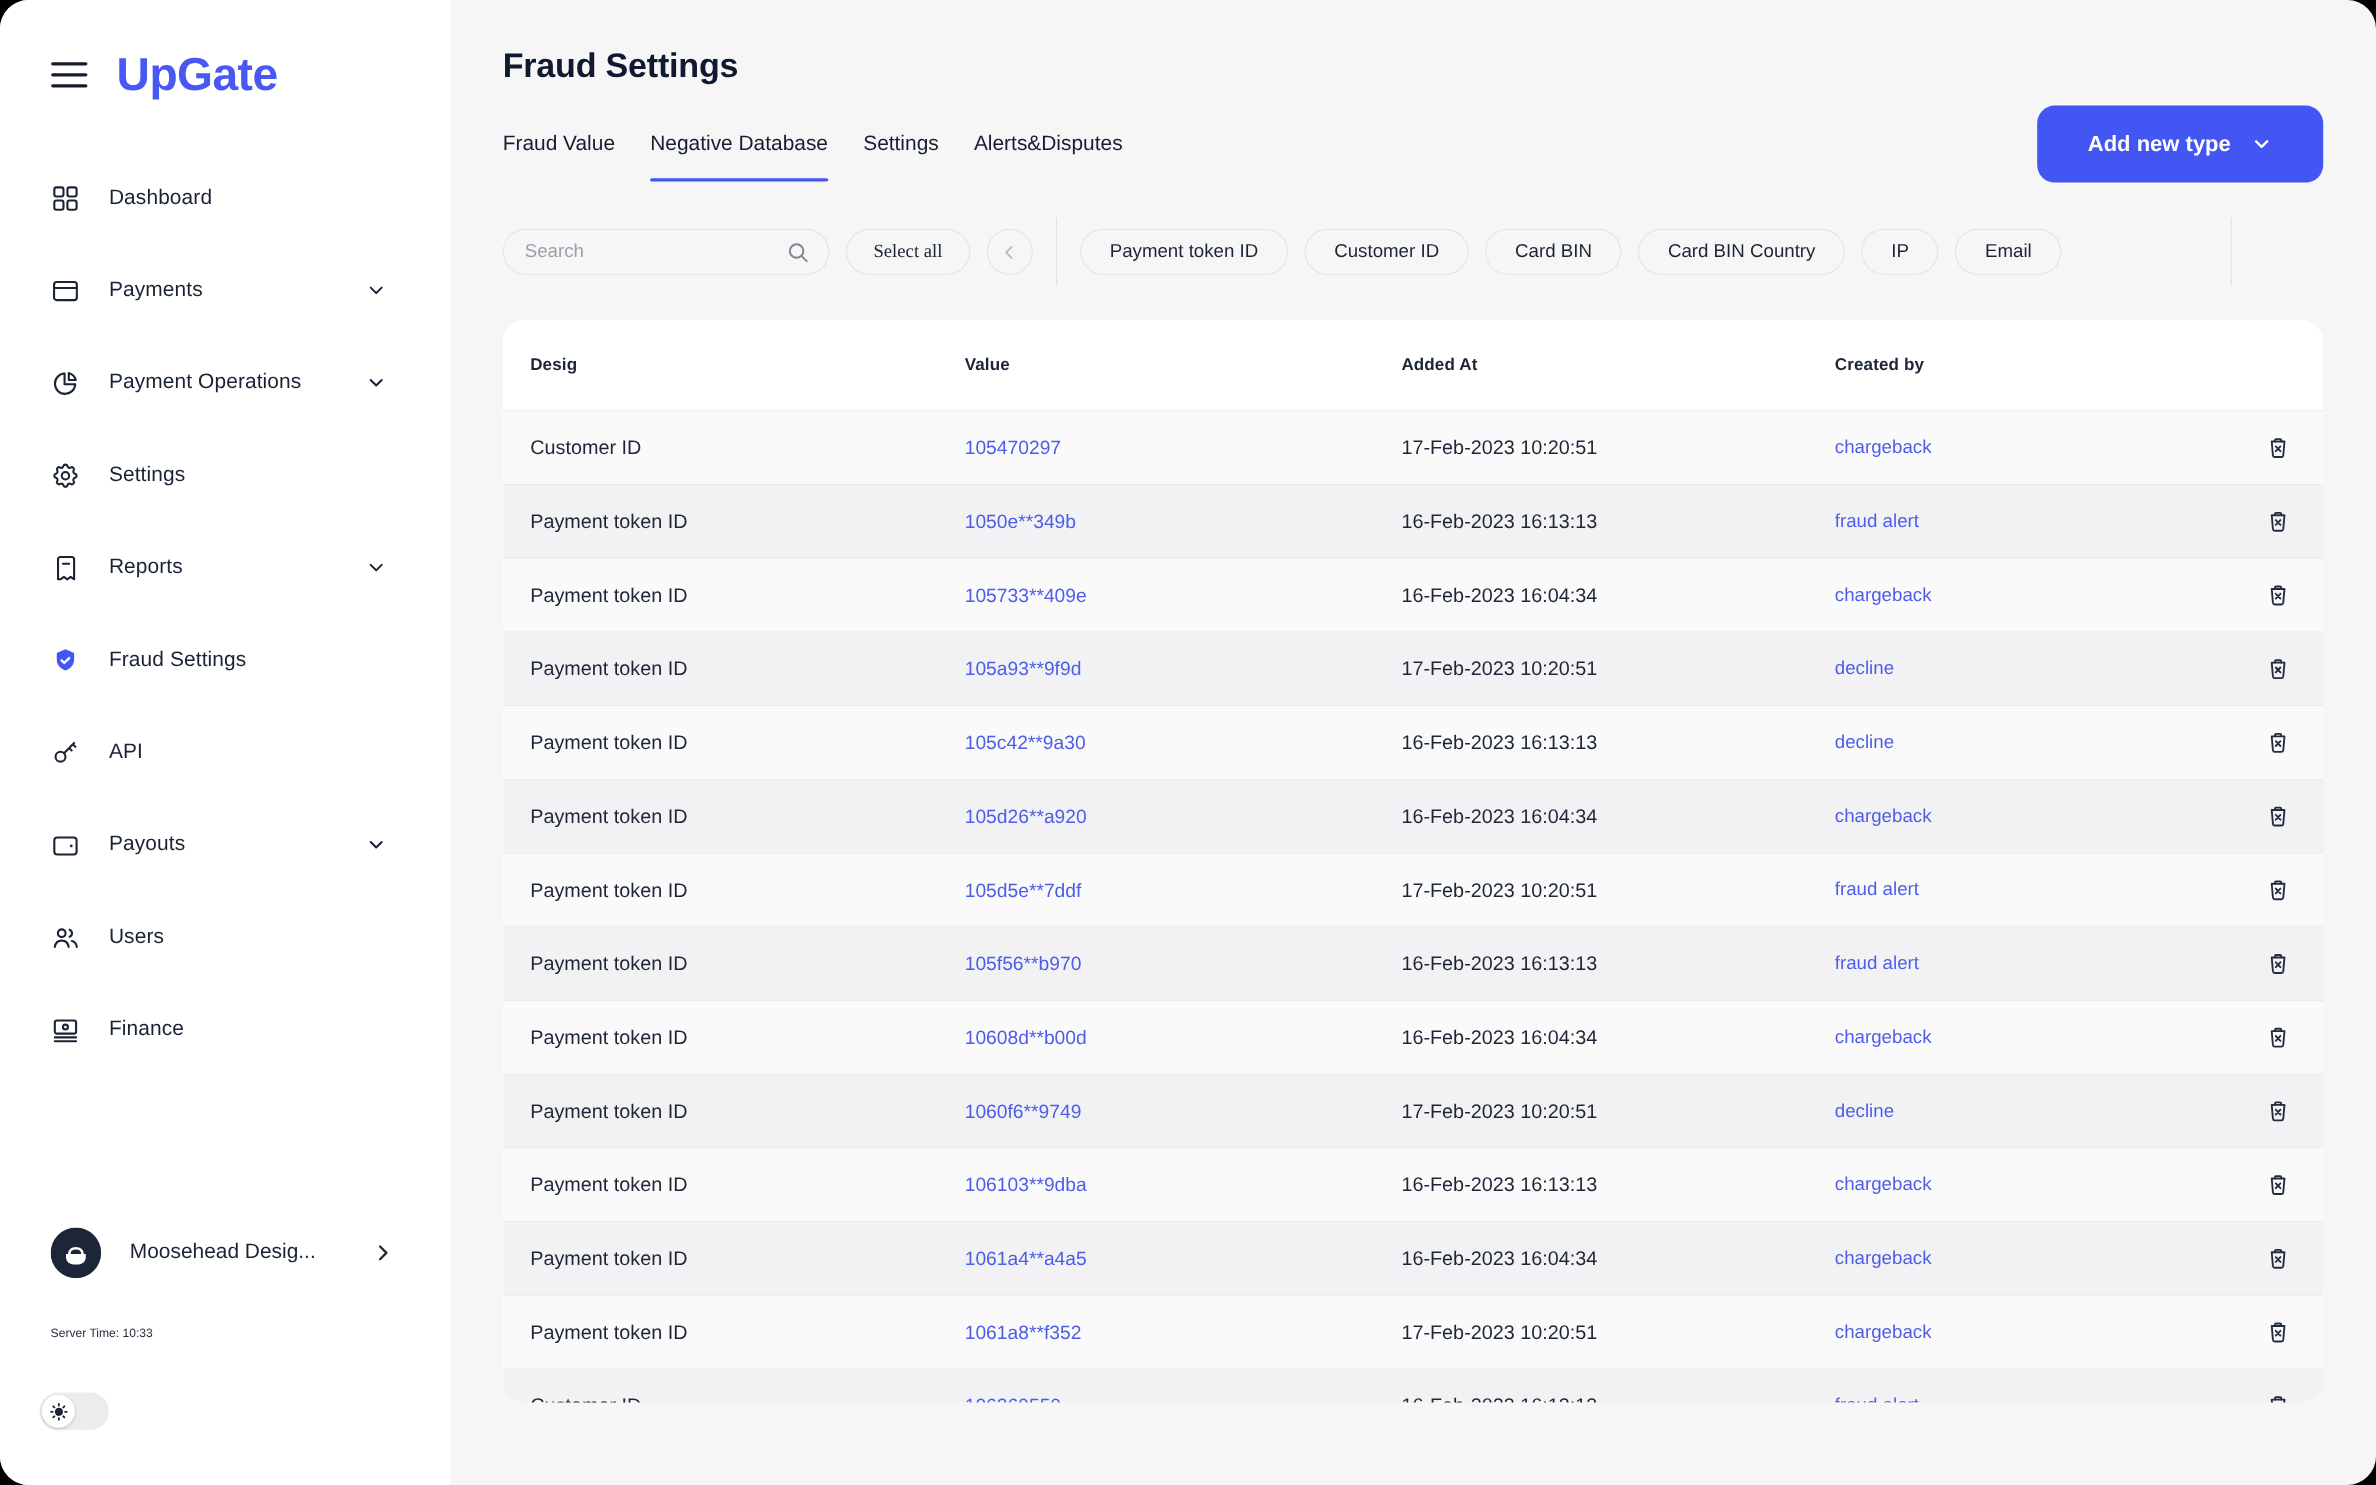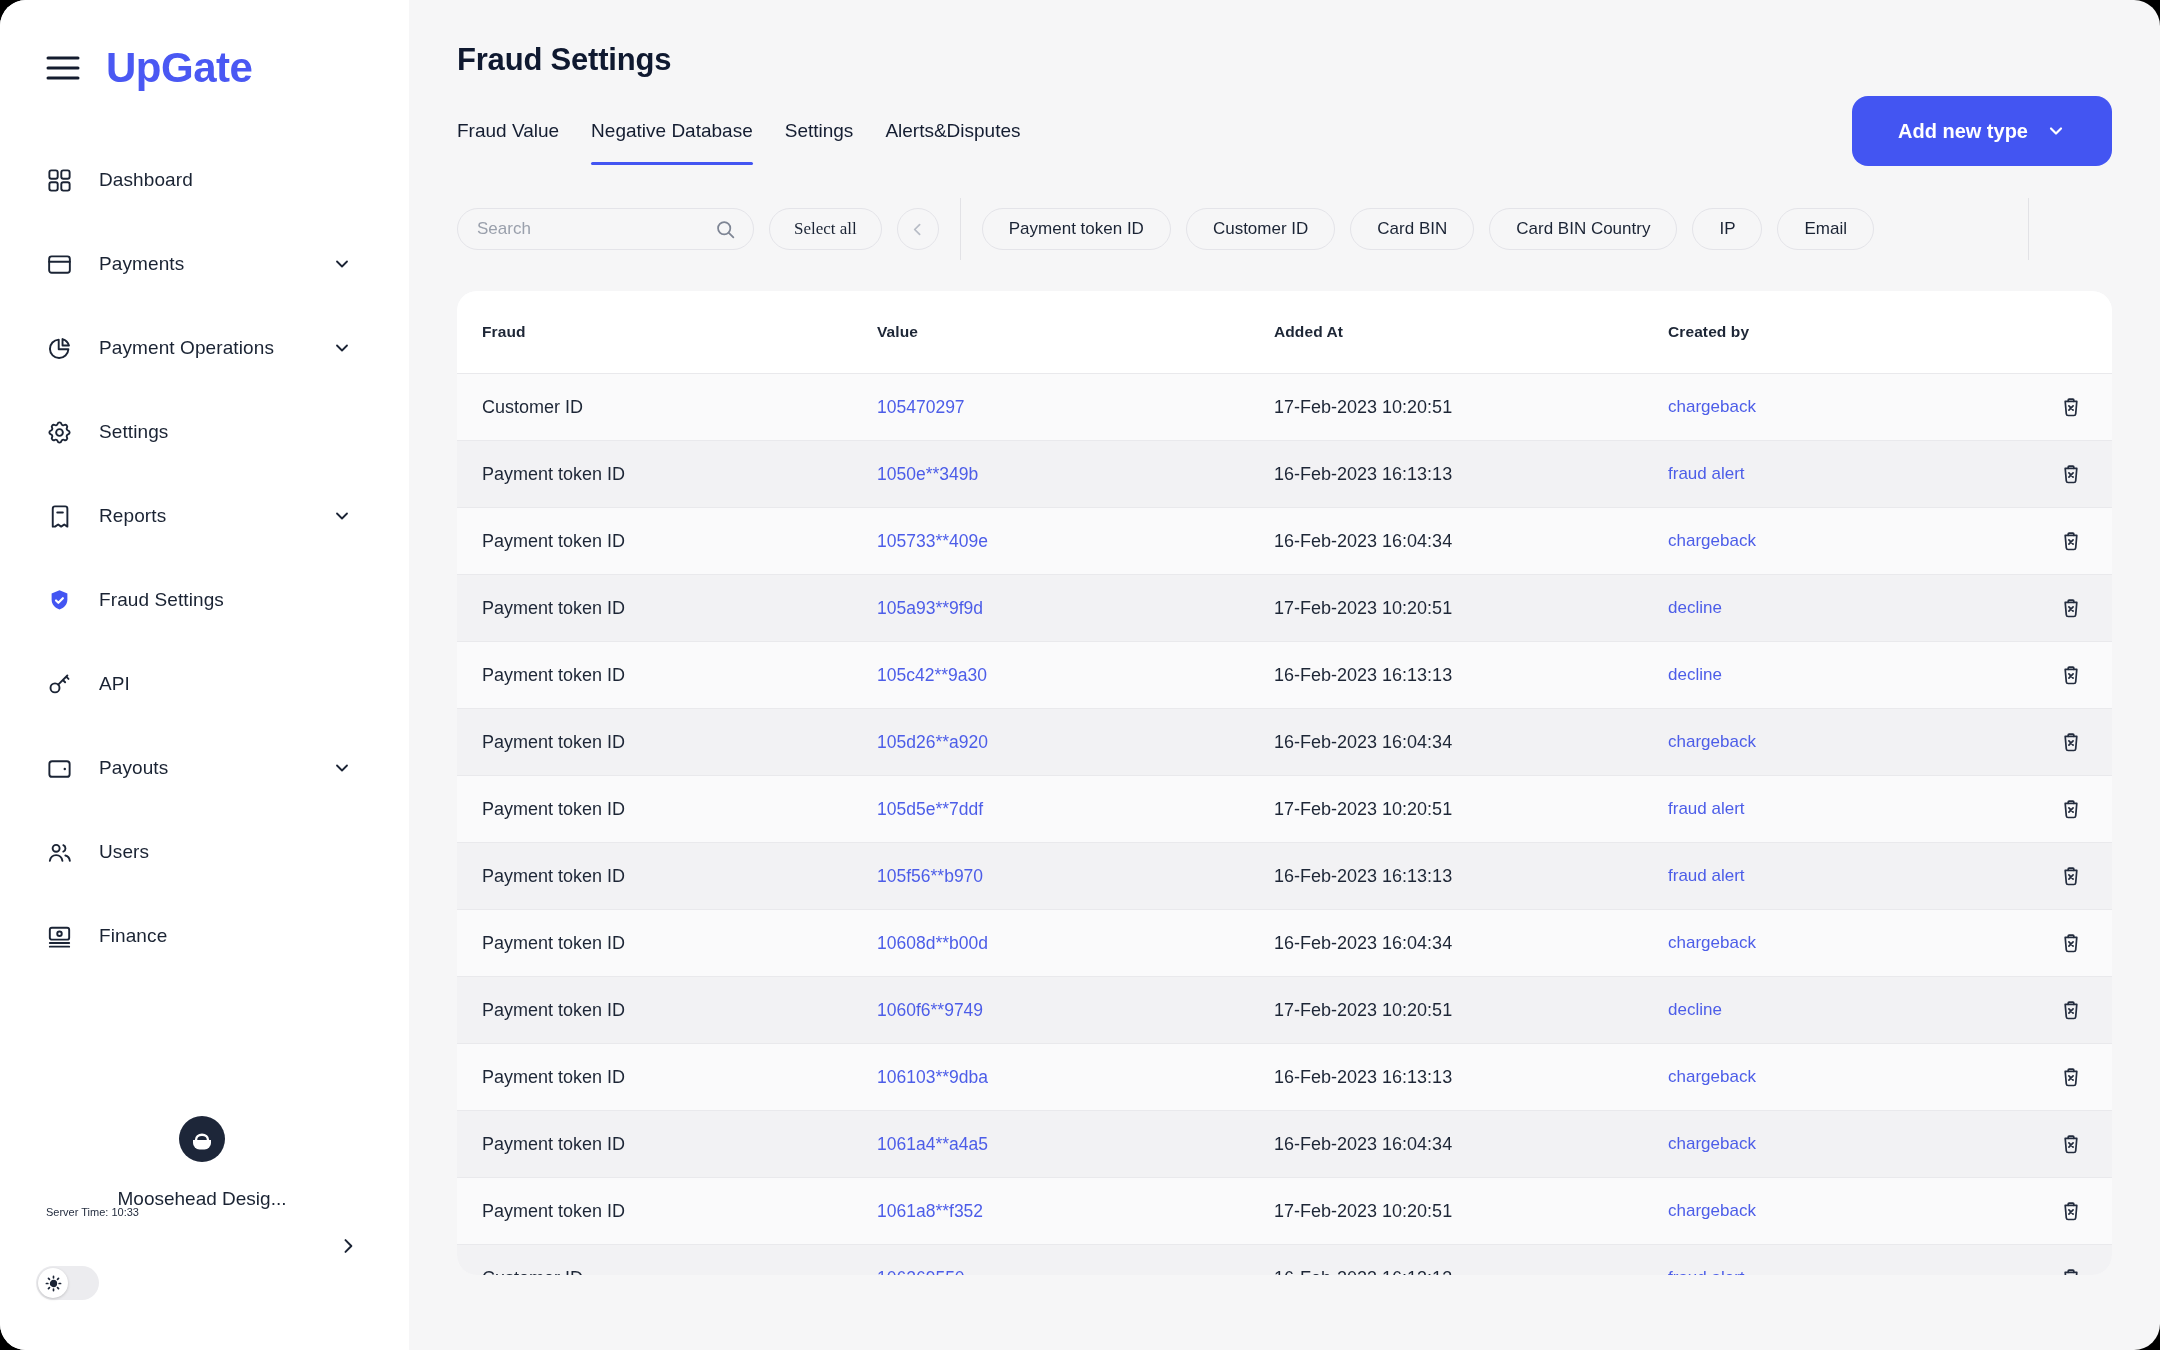--- a/index.html
+++ b/index.html
@@ -15,21 +15,21 @@
   
   .sidebar{width:409px; flex-shrink:0; background:#fff; position:relative; height:100%;}
   .sidebar-header{display:flex; align-items:center; gap:24px; padding:44px 0 0 46px;}
   .burger{width:36px; height:28px; display:flex; align-items:center; cursor:pointer;}
   .logo{font-size:42px; font-weight:800; color:#4a58f3; letter-spacing:-0.5px;}
   .nav{margin-top:46px;}
   .nav-item{display:flex; align-items:center; height:84px; padding:0 57px 0 46px; gap:26px; cursor:pointer;}
   .nav-item .nicon{width:27px; height:27px; flex-shrink:0; color:#1b2435; display:flex; align-items:center;}
   .nav-item .nlabel{font-size:19px; font-weight:500; color:#1a2333; letter-spacing:0.1px;}
   .nav-item .nchev{margin-left:auto; color:#1b2435; display:flex; width:20px; height:20px;}
-  .sb-account{position:absolute; left:46px; top:1116px; width:312px; display:flex; align-items:center; gap:26px; cursor:pointer;flex-direction:column;}
+  .sb-account{position:absolute; left:46px; top:1116px; width:312px; display:flex; align-items:center; gap:26px; cursor:pointer;}
   .avatar{width:46px; height:46px; border-radius:50%; flex-shrink:0;}
   .acct-name{font-size:19px; font-weight:500; color:#1a2333; white-space:nowrap;}
   .acct-chev{margin-left:auto; color:#1b2435; width:20px; height:20px; display:flex;}
   .server-time{position:absolute; left:46px; top:1206px; font-size:11px; color:#252e40;}
   .toggle{position:absolute; left:36px; top:1266px; width:63px; height:34px; background:#ececef;
           border-radius:17px; cursor:pointer;}
   .toggle .thumb{position:absolute; left:2px; top:2px; width:30px; height:30px; background:#fff;
           border-radius:50%; box-shadow:0 1px 3px rgba(0,0,0,.18); display:flex; align-items:center; justify-content:center;}
 
   
@@ -314,21 +314,21 @@
           <button class="pill chip">Card BIN</button>
           <button class="pill chip">Card BIN Country</button>
           <button class="pill chip">IP</button>
           <button class="pill chip">Email</button>
         </div>
       <div class="vdivider right"></div>
     </div>
 
     <div class="table-card">
       <div class="trow thead">
-        <span class="th">Fraud</span>
+        <span class="th">Desig</span>
         <span class="th">Value</span>
         <span class="th">Added At</span>
         <span class="th">Created by</span>
         <span></span>
       </div>
       <div class="tbody" id="tbody">
           <div class="trow">
     <span class="cell-type">Customer ID</span>
     <a class="cell-link">105470297</a>
     <span class="cell-added">17-Feb-2023 10:20:51</span>

